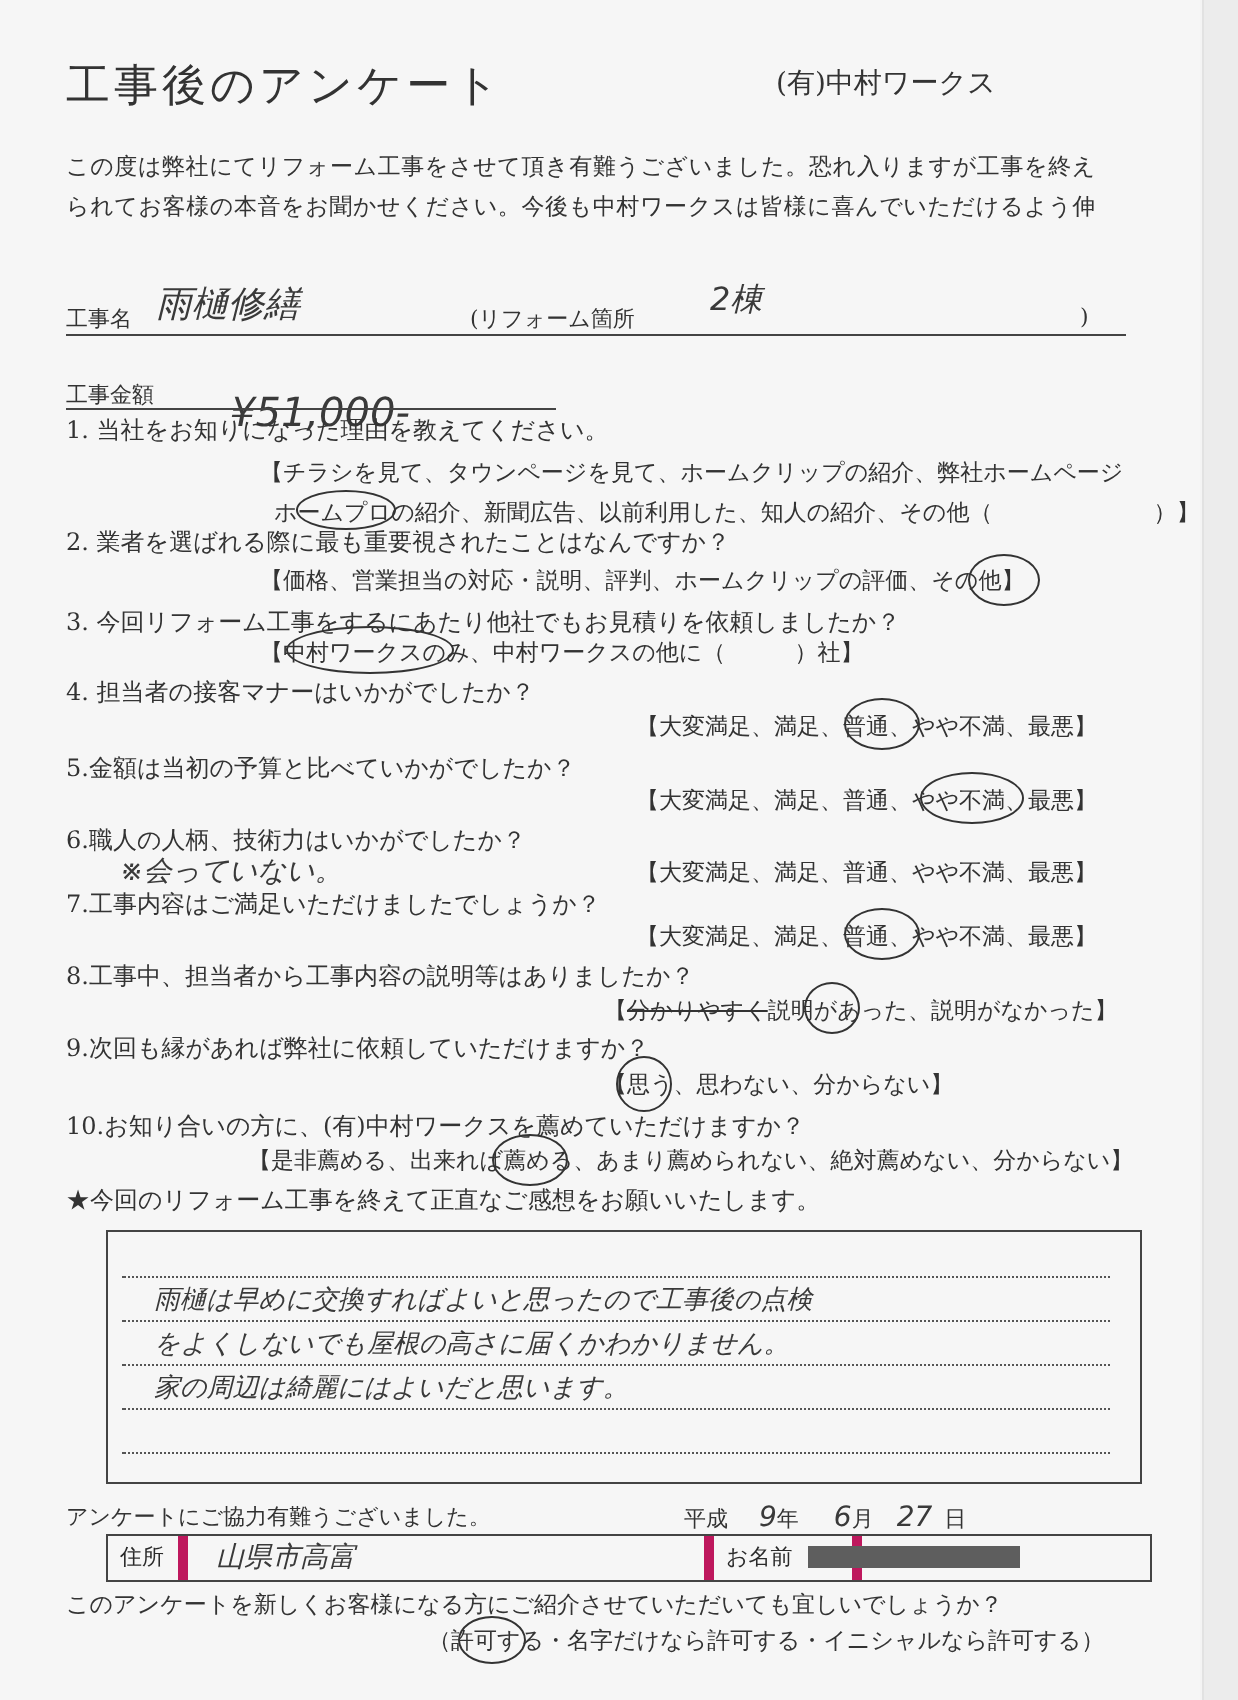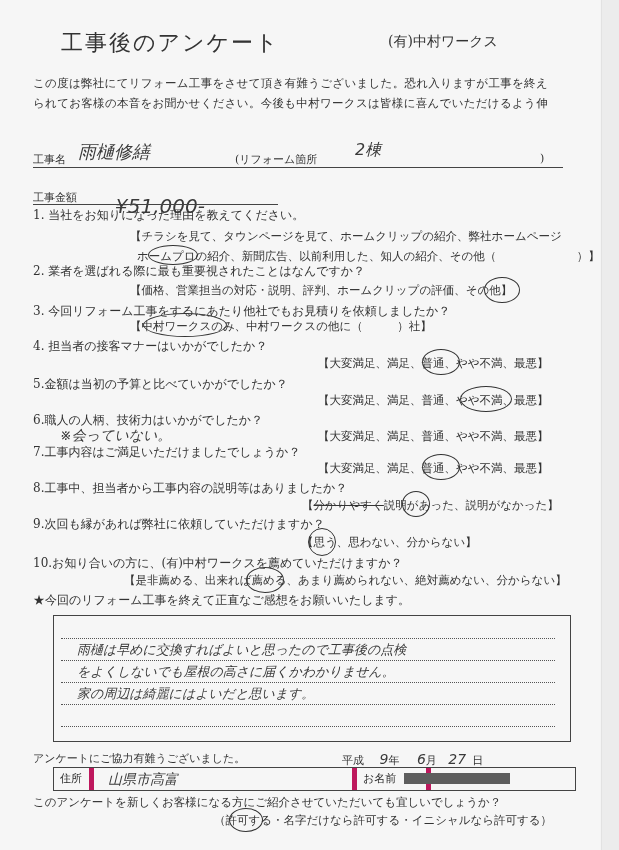--- a/index.html
+++ b/index.html
@@ -5,21 +5,21 @@
   html, body { margin:0; padding:0; }
   body {
     width:619px; height:850px; position:relative; overflow:hidden;
     background:#f4f4f4;
     font-family:"DejaVu Serif", "Liberation Serif", serif;
     color:#2a2a2a;
   }
   .page { position:absolute; left:0; top:0; width:600px; height:850px; background:#f6f6f6; }
   .edge { position:absolute; left:601px; top:0; width:18px; height:850px; background:#ececec; border-left:1px solid #e2e2e2; }
   .abs { position:absolute; white-space:nowrap; }
-  .title { left:33px; top:28px; font-size:22px; letter-spacing:2px; color:#333;margin-left:28px; }
+  .title { left:33px; top:28px; font-size:22px; letter-spacing:2px; color:#333; }
   .company { left:388px; top:33px; font-size:14px; color:#333;text-align:right; }
   .intro { left:33px; font-size:11.5px; color:#333; letter-spacing:0.3px; }
   .lbl { font-size:11px; color:#333; }
   .hand { font-family:"DejaVu Sans", sans-serif; color:#3a3a3a; font-style:italic; }
   .uline { border-bottom:1px solid #444; position:absolute; }
   .q { left:33px; font-size:12px; color:#333; }
   .opts { font-size:11.5px; color:#333; }
   .strike { text-decoration:line-through;margin-top:33px; }
   .box { position:absolute; left:53px; top:615px; width:516px; height:125px; border:1px solid #444; background:#f6f6f6; }
   .dot { position:absolute; left:7px; width:494px; border-top:1px dotted #555; }

